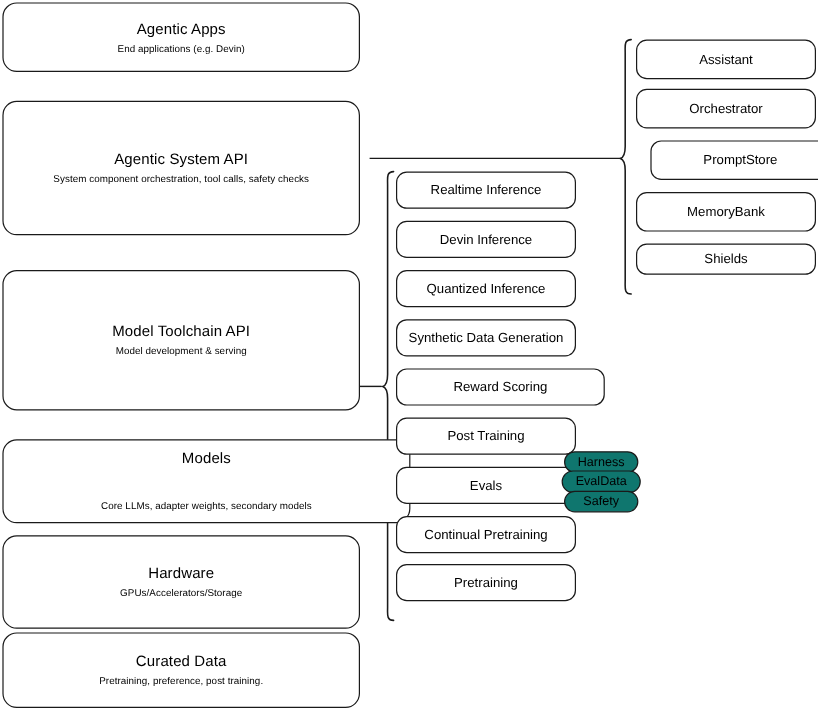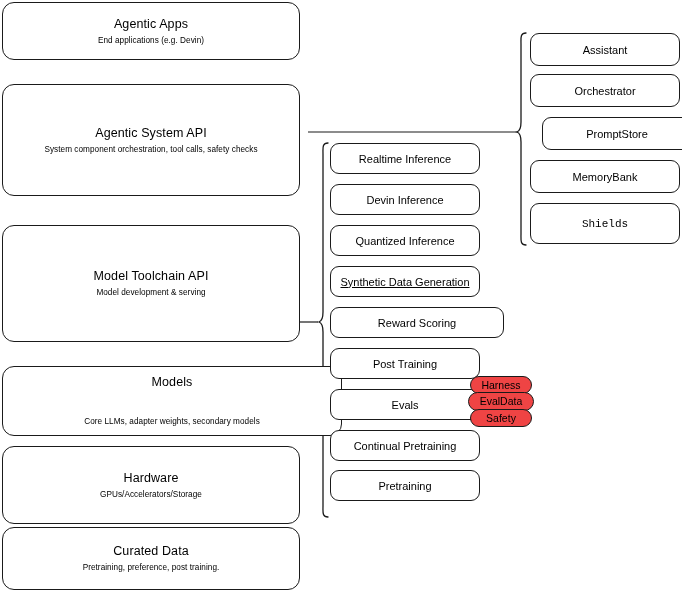--- a/index.html
+++ b/index.html
@@ -56,21 +56,21 @@
     text-align: center;
     font-size: 11px;
     line-height: 14px;
     color: #000000;
   }
   .tag-pill {
     position: absolute;
     box-sizing: border-box;
     border: 1.3px solid #1a1a1a;
     border-radius: 11px;
-    background: #ef4444;
+    background: #0f766e;
     display: flex;
     align-items: center;
     justify-content: center;
     text-align: center;
     font-size: 10.5px;
     line-height: 13px;
     color: #000000;
   }
   .svg-overlay {
     position: absolute;
@@ -135,30 +135,30 @@
   </div>
 
   <div class="layer-box" style="left:2px; top:527px; width:298px; height:63px;">
     <div class="layer-title">Curated Data</div>
     <div class="layer-sub">Pretraining, preference, post training.</div>
   </div>
 
   <div class="pill-box" style="left:330px; top:143px; width:150px; height:31px;">Realtime Inference</div>
   <div class="pill-box" style="left:330px; top:184px; width:150px; height:31px;">Devin Inference</div>
   <div class="pill-box" style="left:330px; top:225px; width:150px; height:31px;">Quantized Inference</div>
-  <div class="pill-box" style="left:330px; top:266px; width:150px; height:31px;text-decoration:underline;">Synthetic Data Generation</div>
+  <div class="pill-box" style="left:330px; top:266px; width:150px; height:31px;">Synthetic Data Generation</div>
   <div class="pill-box" style="left:330px; top:307px; width:174px; height:31px;">Reward Scoring</div>
   <div class="pill-box" style="left:330px; top:348px; width:150px; height:31px;">Post Training</div>
   <div class="pill-box" style="left:330px; top:389px; width:150px; height:31px;">Evals</div>
   <div class="pill-box" style="left:330px; top:430px; width:150px; height:31px;">Continual Pretraining</div>
   <div class="pill-box" style="left:330px; top:470px; width:150px; height:31px;">Pretraining</div>
 
   <div class="tag-pill" style="left:470px; top:376px; width:62px; height:18px; z-index:5;">Harness</div>
   <div class="tag-pill" style="left:468px; top:392px; width:66px; height:19px; z-index:6;">EvalData</div>
   <div class="tag-pill" style="left:470px; top:409px; width:62px; height:18px; z-index:7;">Safety</div>
 
   <div class="pill-box" style="left:530px; top:33px; width:150px; height:33px;">Assistant</div>
   <div class="pill-box" style="left:530px; top:74px; width:150px; height:33px;">Orchestrator</div>
   <div class="pill-box" style="left:530px; top:117px; width:150px; height:33px;margin-left:12px;">PromptStore</div>
   <div class="pill-box" style="left:530px; top:160px; width:150px; height:33px;">MemoryBank</div>
-  <div class="pill-box" style="left:530px; top:203px; width:150px; height:41px;font-family:Liberation Mono, monospace;">Shields</div>
+  <div class="pill-box" style="left:530px; top:203px; width:150px; height:26px;">Shields</div>
 
 </div>
 
 </body></html>

